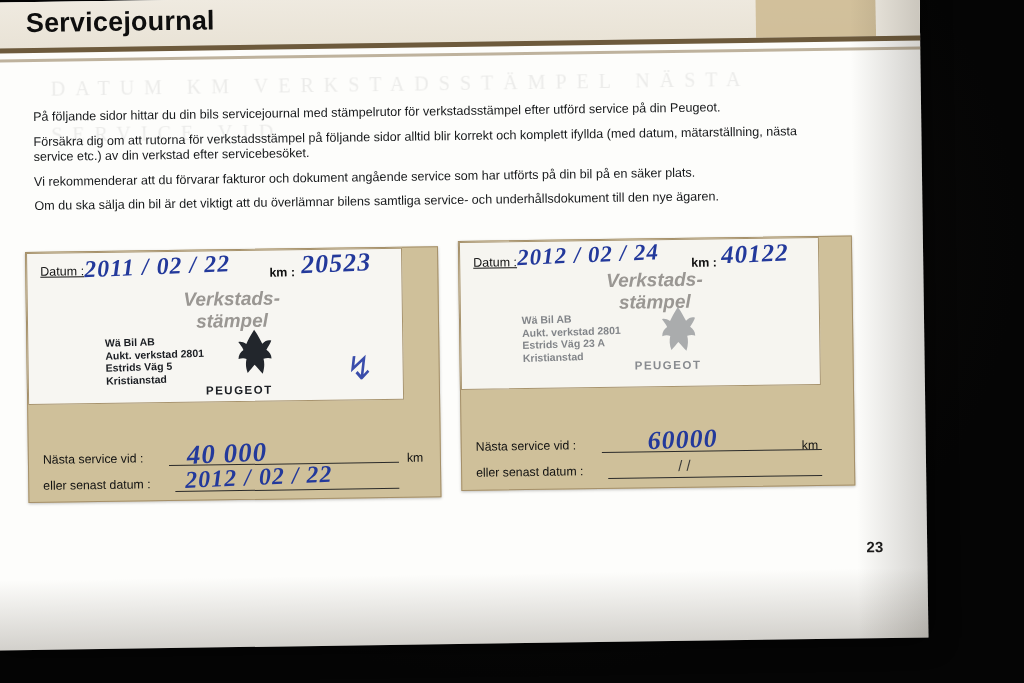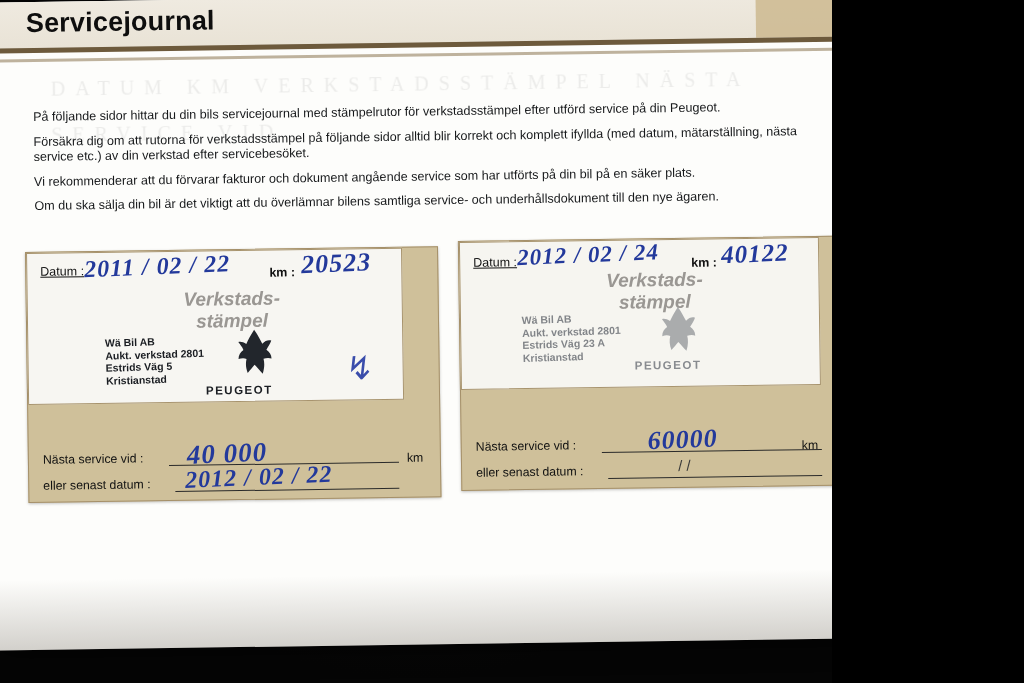--- a/index.html
+++ b/index.html
@@ -8,21 +8,21 @@
     background: #000;
   }
   body {
     width: 1024px;
     height: 683px;
     overflow: hidden;
     font-family: "Liberation Sans", sans-serif;
   }
   .page-photo {
     position: relative;
-    width: 832px;
+    width: 1024px;
     height: 683px;
     background: #050505;
     overflow: hidden;
   }
   
   .dark-bg {
     position: absolute;
     inset: 0;
     background:
       radial-gradient(ellipse at 50% 35%, #14120f 0%, #050505 70%);

